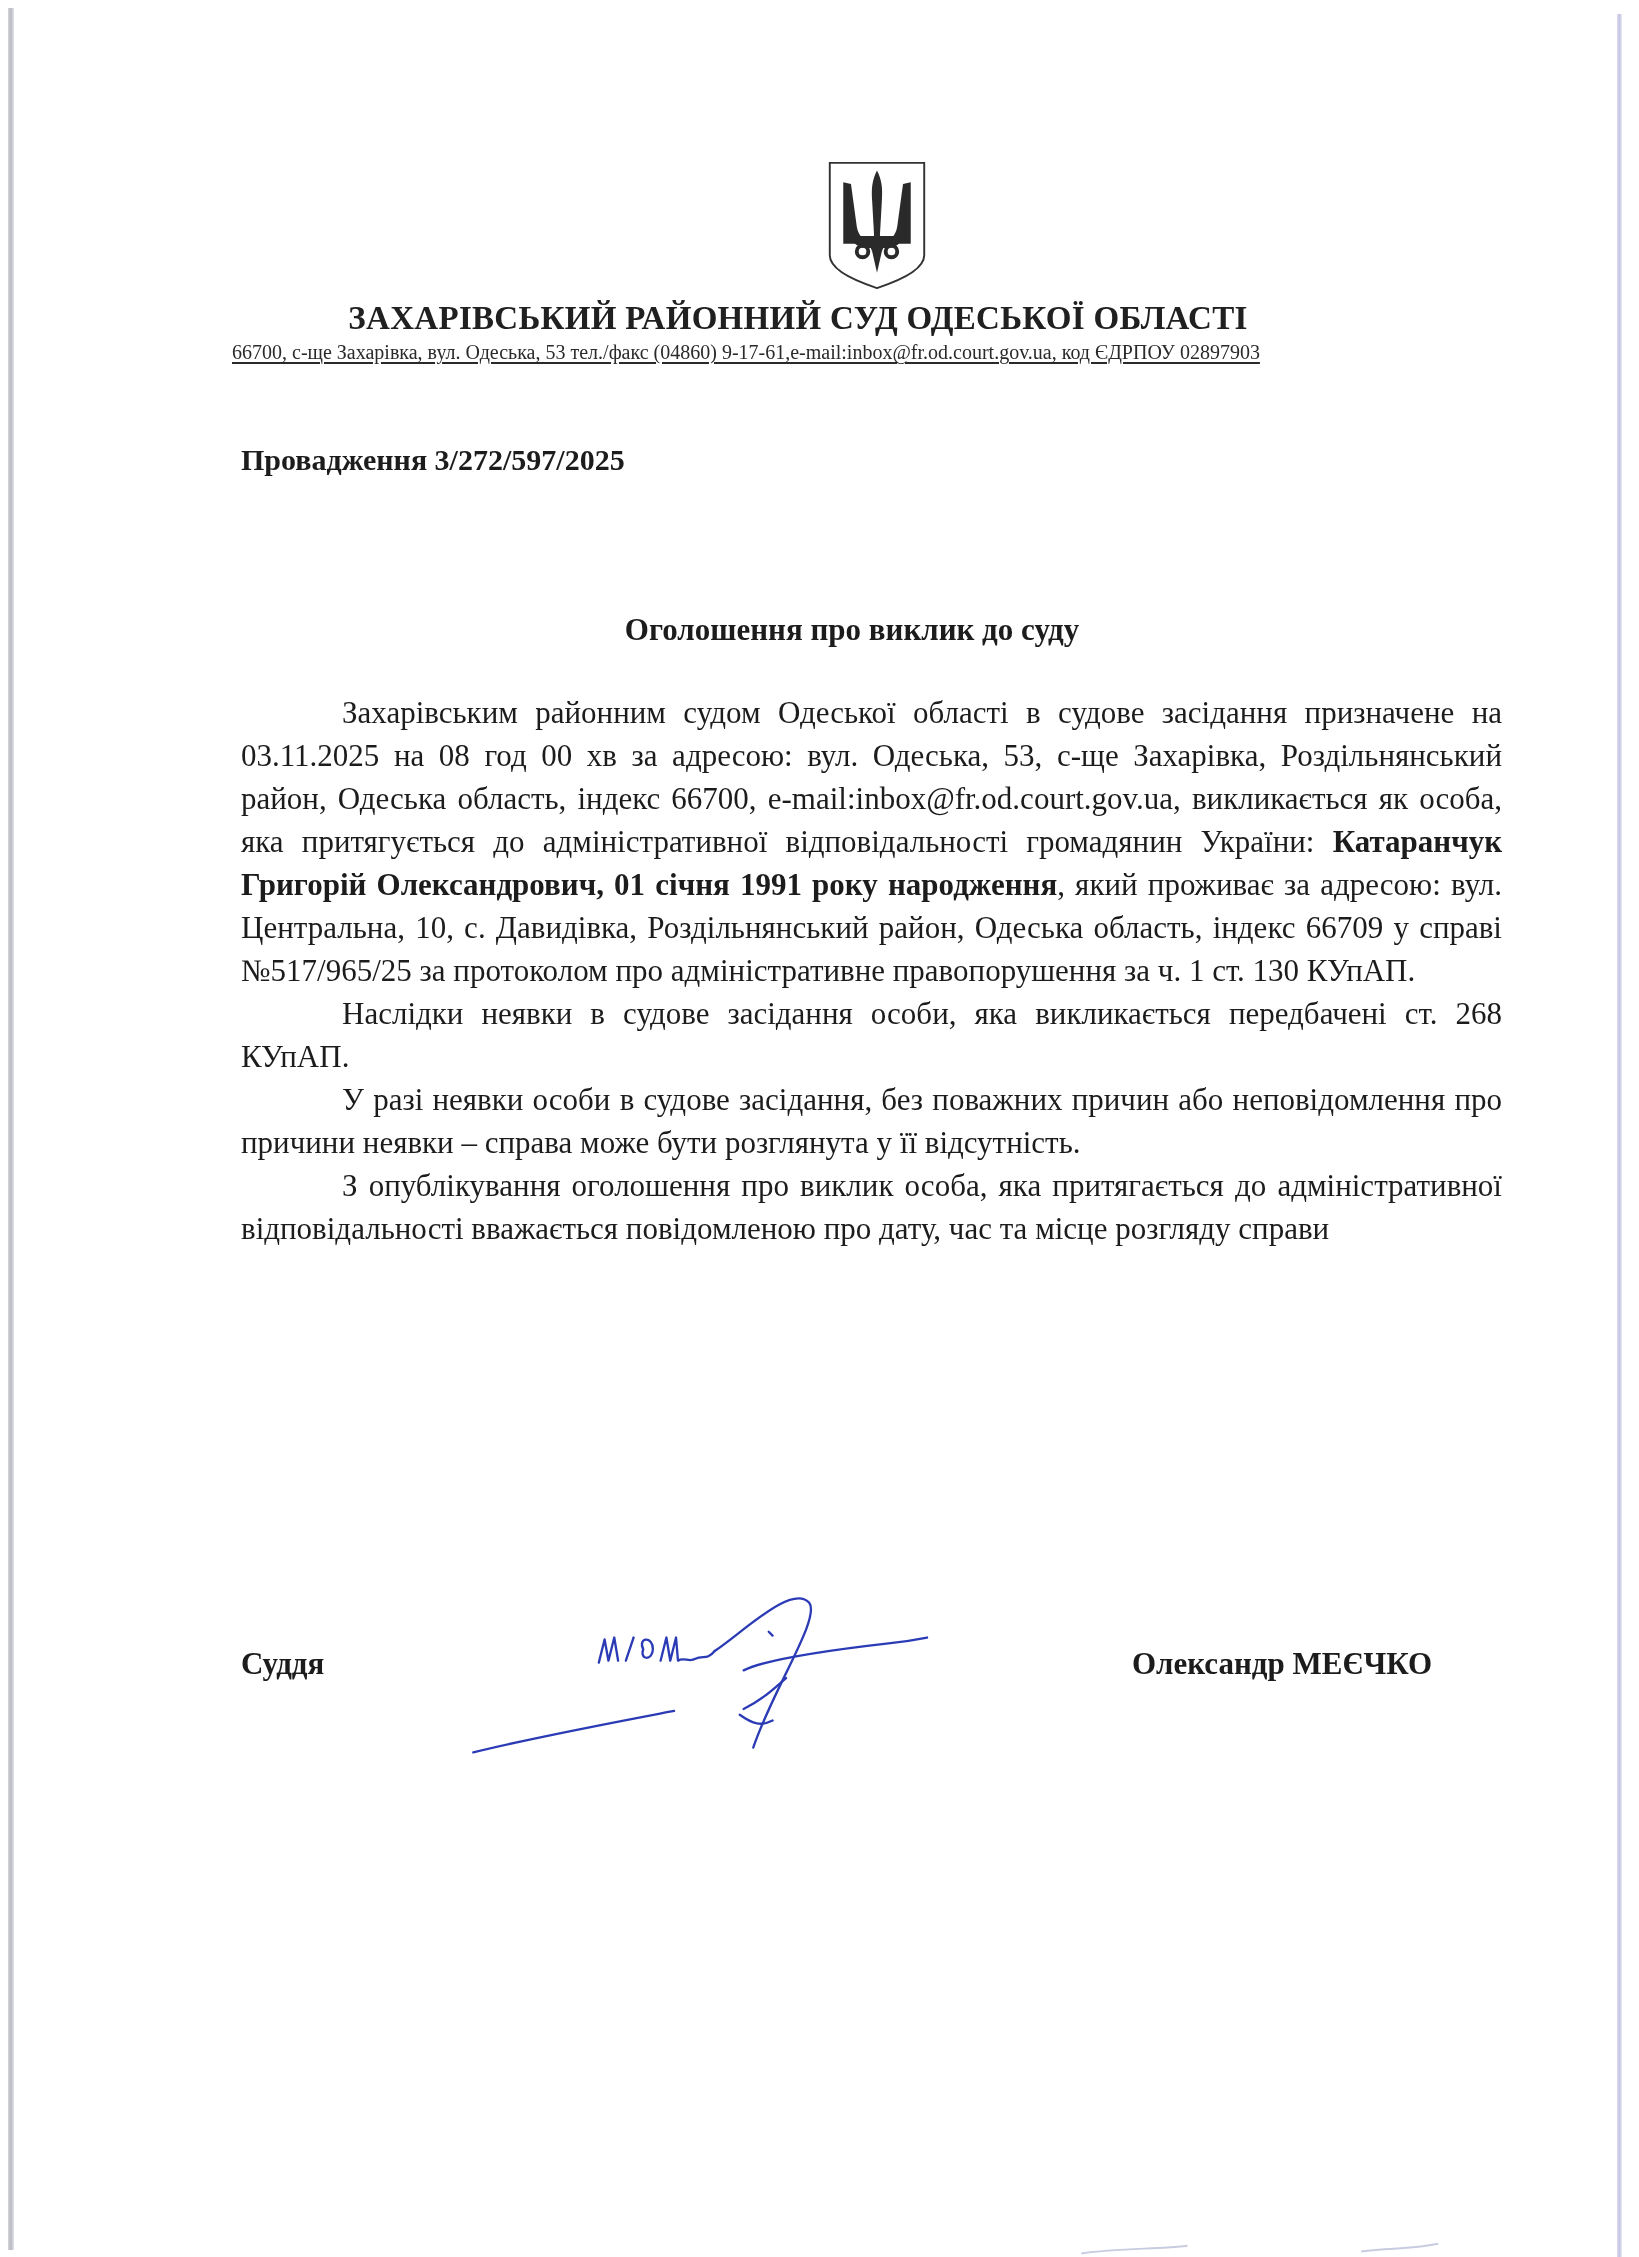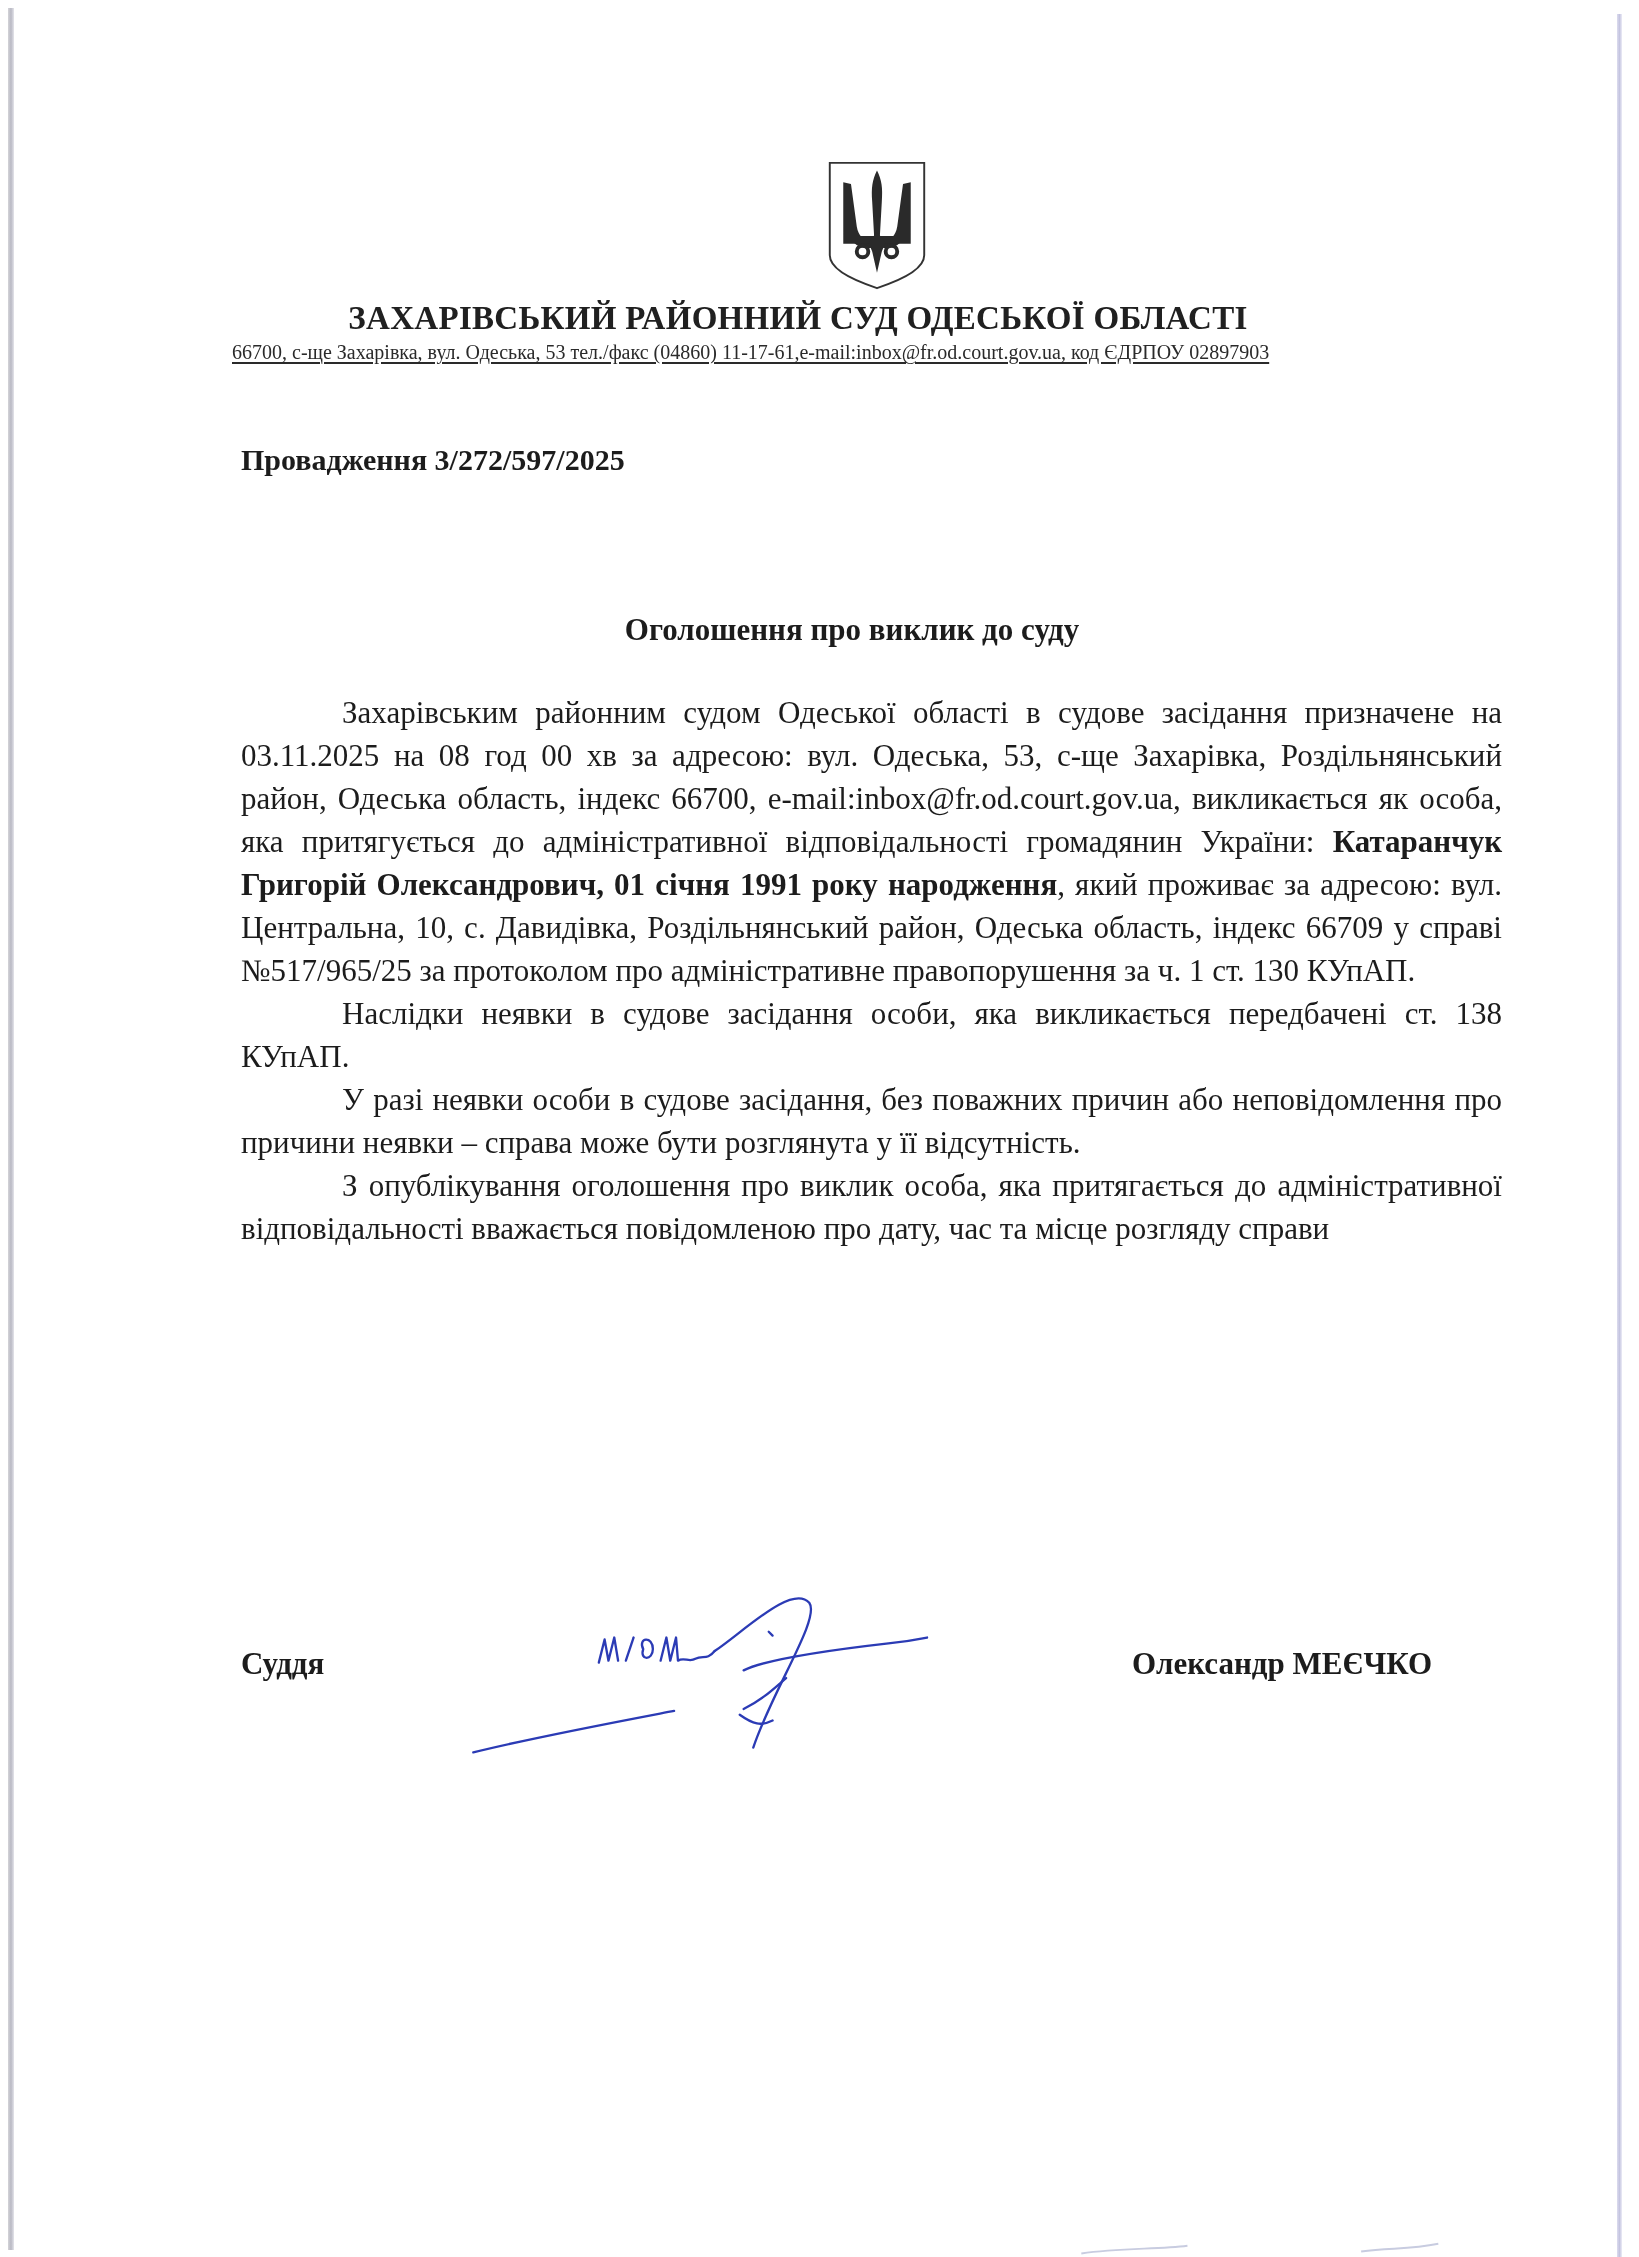--- a/index.html
+++ b/index.html
@@ -53,31 +53,31 @@
     <path d="M20 24 L28 26 L34 70 C36 82 44 86 50 84 L50 92 C40 94 30 90 27 80 L20 80 Z"></path>
     <path d="M90 24 L82 26 L76 70 C74 82 66 86 60 84 L60 92 C70 94 80 90 83 80 L90 80 Z"></path>
     <path d="M20 80 H90 V88 H20 Z"></path>
     <path d="M46 86 L55 76 L64 86 L60 96 L55 118 L50 96 Z"></path>
     <circle cx="40" cy="96" r="6" fill="none" stroke="#2a2a2a" stroke-width="4"></circle>
     <circle cx="70" cy="96" r="6" fill="none" stroke="#2a2a2a" stroke-width="4"></circle>
   </g>
 </svg>
 
 <div class="court-title">ЗАХАРІВСЬКИЙ РАЙОННИЙ СУД ОДЕСЬКОЇ ОБЛАСТІ</div>
-<div class="court-address">66700, с-ще Захарівка, вул. Одеська, 53 тел./факс (04860) 11-17-61,e-mail:inbox@fr.od.court.gov.ua, код ЄДРПОУ 02897903</div>
+<div class="court-address">66700, с-ще Захарівка, вул. Одеська, 53 тел./факс (04860) 9-17-61,e-mail:inbox@fr.od.court.gov.ua, код ЄДРПОУ 02897903</div>
 
 <div class="case-meta">
   <div>Провадження 3/272/597/2025</div>
 </div>
 
 <div class="notice-title">Оголошення про виклик до суду</div>
 
 <div class="body-text">
   <p><span>Захарівським районним судом Одеської області в судове засідання призначене на 03.11.2025 на 08 год 00 хв за адресою: вул. Одеська, 53, с-ще Захарівка, Роздільнянський район, Одеська область, індекс 66700, e-mail:inbox@fr.od.court.gov.ua, викликається як особа, яка притягується до адміністративної відповідальності громадянин України: </span><b>Катаранчук Григорій Олександрович, 01 січня 1991 року народження</b><span>, який проживає за адресою: вул. Центральна, 10, с. Давидівка,  Роздільнянський  район, Одеська область, індекс 66709 у справі №517/965/25 за протоколом про адміністративне правопорушення за ч. 1 ст. 130 КУпАП.</span></p>
-  <p>Наслідки неявки в судове засідання особи, яка викликається передбачені ст. 138 КУпАП.</p>
+  <p>Наслідки неявки в судове засідання особи, яка викликається передбачені ст. 268 КУпАП.</p>
   <p>У разі неявки особи в судове засідання, без поважних причин або неповідомлення про причини неявки – справа може бути розглянута у її відсутність.</p>
   <p>З опублікування оголошення про виклик особа, яка притягається до адміністративної відповідальності вважається повідомленою про дату, час та місце розгляду справи</p>
 </div>
 
 <div class="judge-label">Суддя</div>
 
 <svg class="signature" viewBox="0 0 520 180">
   <g fill="none" stroke="#2b3bb5" stroke-width="2.4" stroke-linecap="round" stroke-linejoin="round">
     <path d="M150 72 L156 48 L160 70 L166 46 L170 70"></path>
     <path d="M178 70 L186 46"></path>

